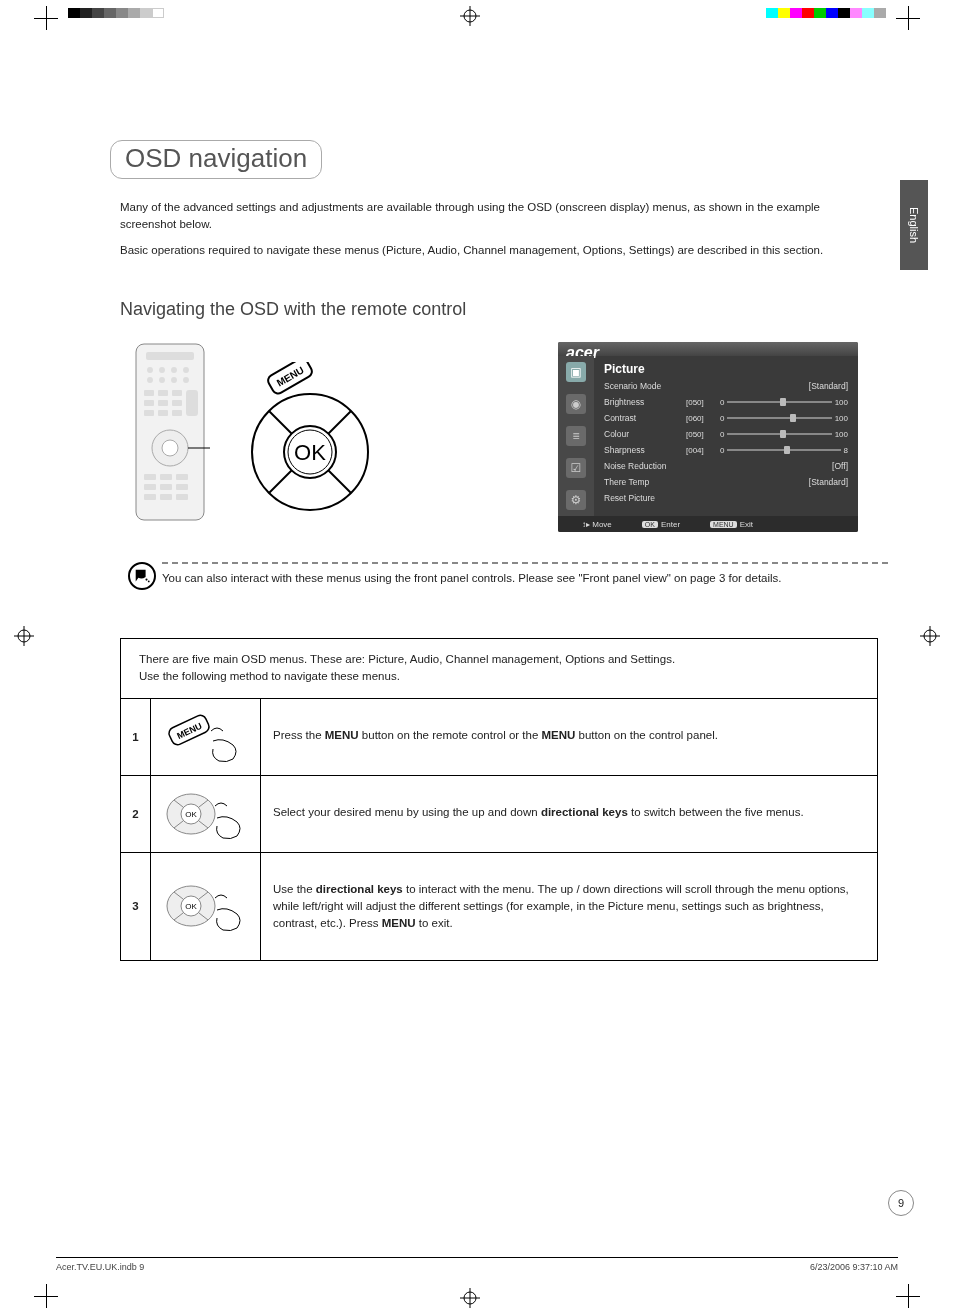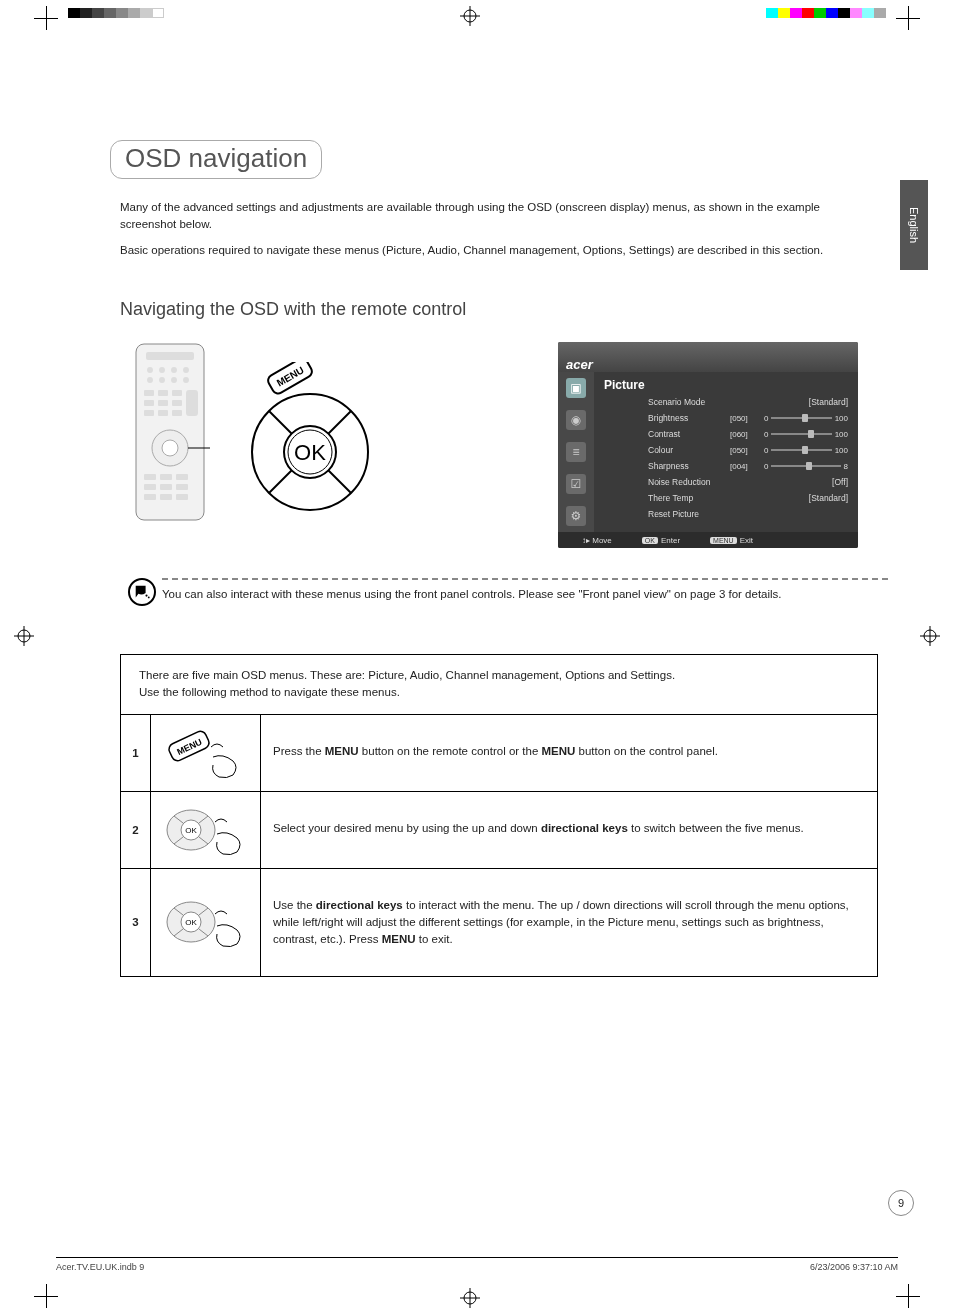--- a/index.html
+++ b/index.html
@@ -66,29 +66,29 @@
   .osd-panel {
     width: 300px;
     background:#3a3a3a;
     color:#fff;
     font-size:9px;
     border-radius:2px;
     overflow:hidden;
     margin-left:auto;
     margin-right:30px;
   }
-  .osd-top { background:linear-gradient(#666,#444); height:14px; padding:15px 8px; font-style:italic; font-weight:bold; font-size:13px; }
+  .osd-top { background:linear-gradient(#666,#444); height:14px; padding:2px 8px; font-style:italic; font-weight:bold; font-size:16px; }
   .osd-body { display:flex; }
   .osd-icons { width:36px; background:#484848; display:flex; flex-direction:column; align-items:center; padding:6px 0; gap:12px;}
   .osd-icons .ic { width:20px; height:20px; background:#6a6a6a; border-radius:3px; display:flex; align-items:center; justify-content:center; font-size:12px; color:#ccc;}
   .osd-icons .ic.active { background:#8aa; color:#fff; }
   .osd-content { flex:1; padding:6px 10px; }
   .osd-title { color:#fff; font-size:12px; font-weight:bold; margin-bottom:2px;}
   .osd-row { display:flex; align-items:center; height:16px; gap:4px;}
-  .osd-row .lbl { width:78px; color:#ddd; font-size:8.5px;margin-left:44px;}
+  .osd-row .lbl { width:78px; color:#ddd; font-size:8.5px;}
   .osd-row .val { width:30px; color:#ddd; font-size:8px;}
   .osd-row .slider { flex:1; display:flex; align-items:center; gap:3px; font-size:8px; color:#ddd;}
   .osd-row .track { flex:1; height:2px; background:#888; position:relative;}
   .osd-row .track .knob { position:absolute; top:-3px; width:6px; height:8px; background:#bbb; border-radius:1px;}
   .osd-row .right { margin-left:auto; font-size:8.5px; color:#ddd;padding-left:24px;}
   .osd-bottom { background:#2c2c2c; height:16px; display:flex; align-items:center; gap:30px; padding:0 24px; font-size:8px; color:#ddd;}
   .osd-bottom .key { display:inline-block; background:#ddd; color:#333; padding:0 3px; border-radius:2px; margin-right:3px; font-size:7px;}
 
   .note-row {
     display:flex; gap:6px; margin: 30px 0 10px 18px; align-items:flex-start;

